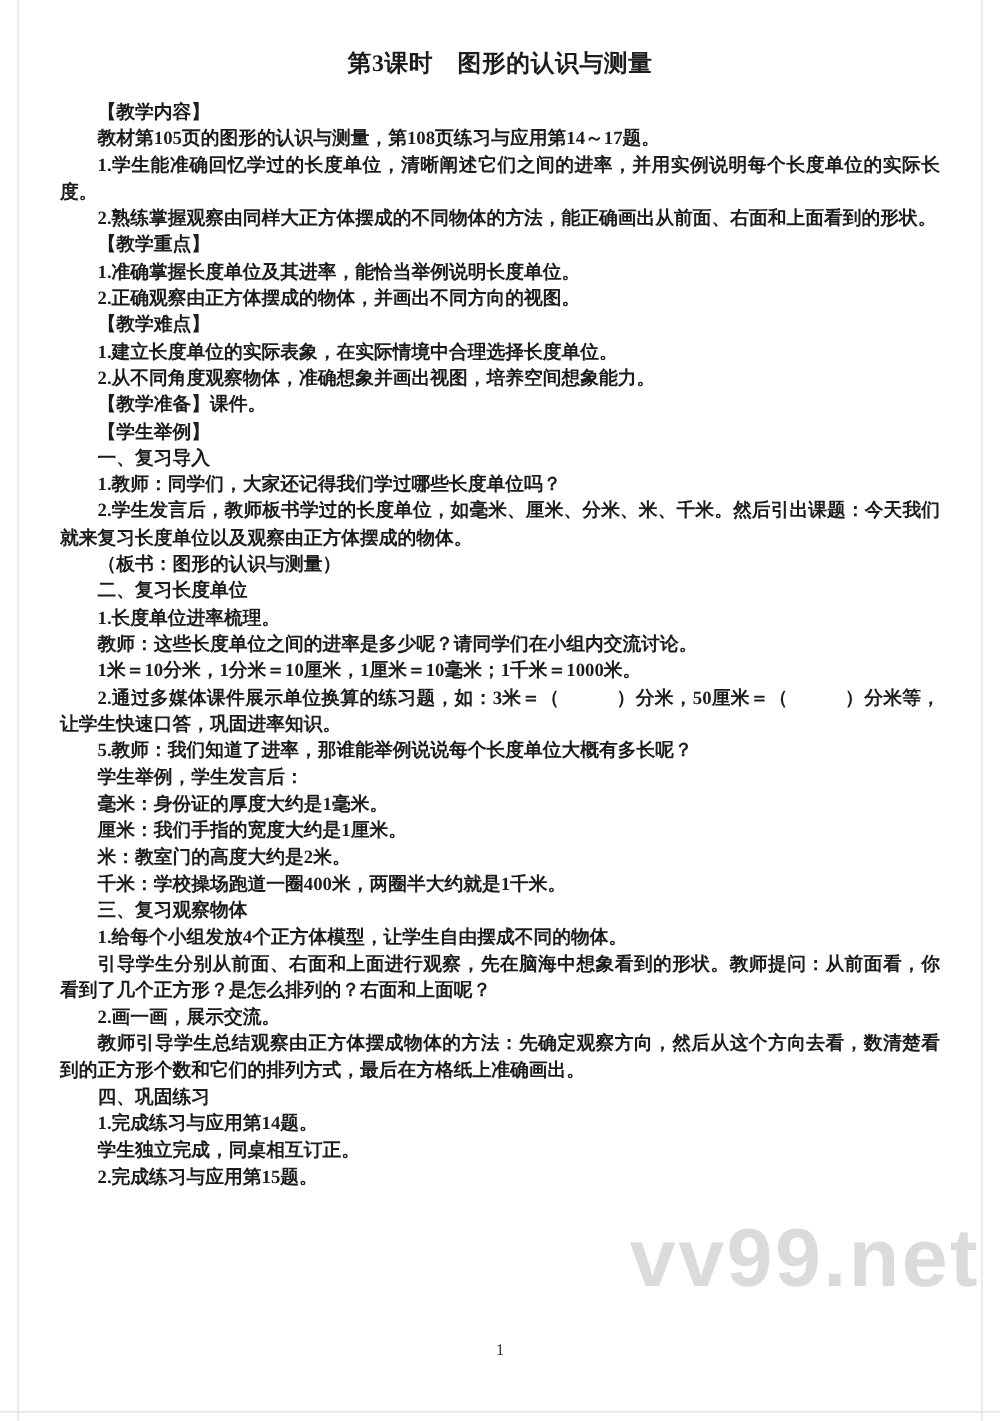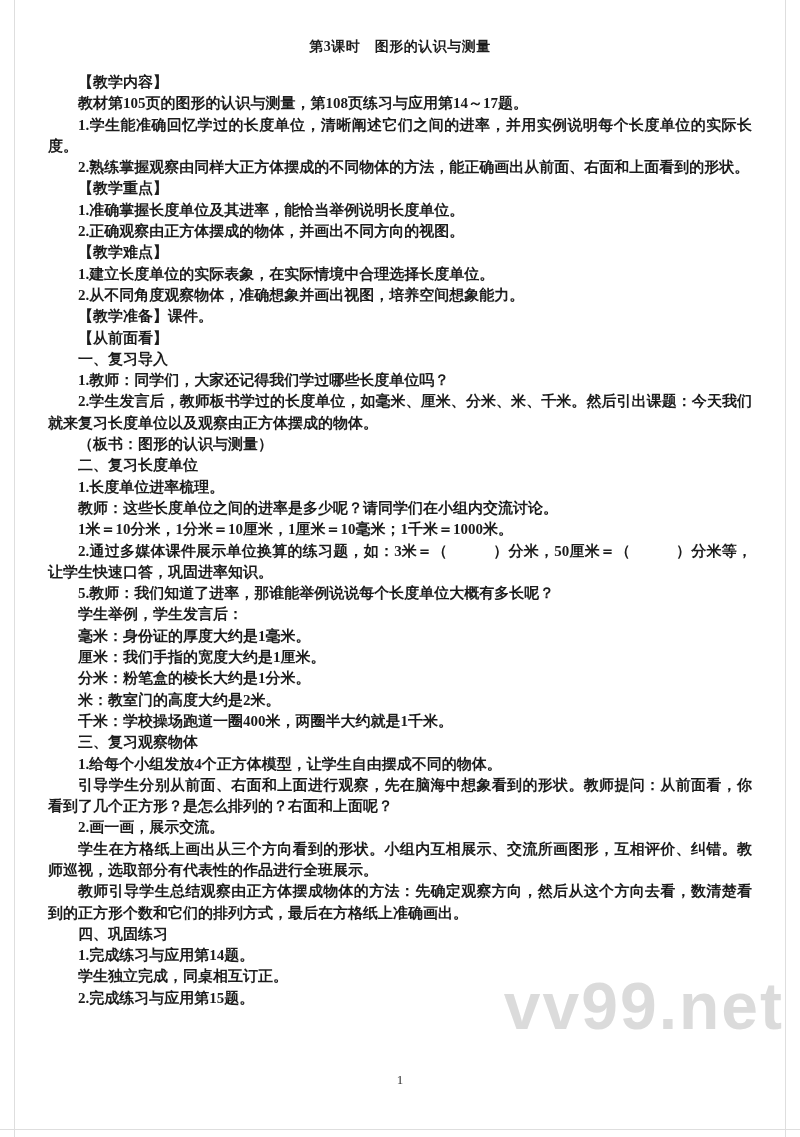--- a/index.html
+++ b/index.html
@@ -27,21 +27,21 @@
     z-index:0;
     user-select:none;
   }
   .content{
     position:absolute;
     left:48px;right:48px;top:38px;
     z-index:1;
   }
   .doc-title{
     text-align:center;
-    font-size:14px;
+    font-size:19px;
     font-weight:700;
     margin:0 0 16px 0;
     letter-spacing:0.5px;
   }
   .para{
     margin:0;
     text-indent:2em;
     font-size:15px;
     line-height:21.3px;
     text-align:justify;
@@ -75,42 +75,40 @@
       <p class="para">教材第105页的图形的认识与测量，第108页练习与应用第14～17题。</p>
       <p class="para">1.学生能准确回忆学过的长度单位，清晰阐述它们之间的进率，并用实例说明每个长度单位的实际长度。</p>
       <p class="para">2.熟练掌握观察由同样大正方体摆成的不同物体的方法，能正确画出从前面、右面和上面看到的形状。</p>
       <p class="para">【教学重点】</p>
       <p class="para">1.准确掌握长度单位及其进率，能恰当举例说明长度单位。</p>
       <p class="para">2.正确观察由正方体摆成的物体，并画出不同方向的视图。</p>
       <p class="para">【教学难点】</p>
       <p class="para">1.建立长度单位的实际表象，在实际情境中合理选择长度单位。</p>
       <p class="para">2.从不同角度观察物体，准确想象并画出视图，培养空间想象能力。</p>
       <p class="para">【教学准备】课件。</p>
-      <p class="para">【从前面看】</p>
+      <p class="para">【学生举例】</p>
       <p class="para">一、复习导入</p>
       <p class="para">1.教师：同学们，大家还记得我们学过哪些长度单位吗？</p>
       <p class="para">2.学生发言后，教师板书学过的长度单位，如毫米、厘米、分米、米、千米。然后引出课题：今天我们就来复习长度单位以及观察由正方体摆成的物体。</p>
       <p class="para">（板书：图形的认识与测量）</p>
       <p class="para">二、复习长度单位</p>
       <p class="para">1.长度单位进率梳理。</p>
       <p class="para">教师：这些长度单位之间的进率是多少呢？请同学们在小组内交流讨论。</p>
       <p class="para">1米＝10分米，1分米＝10厘米，1厘米＝10毫米；1千米＝1000米。</p>
       <p class="para">2.通过多媒体课件展示单位换算的练习题，如：3米＝（　　　）分米，50厘米＝（　　　）分米等，让学生快速口答，巩固进率知识。</p>
       <p class="para">5.教师：我们知道了进率，那谁能举例说说每个长度单位大概有多长呢？</p>
       <p class="para">学生举例，学生发言后：</p>
       <p class="para">毫米：身份证的厚度大约是1毫米。</p>
       <p class="para">厘米：我们手指的宽度大约是1厘米。</p>
-      <p class="para">分米：粉笔盒的棱长大约是1分米。</p>
       <p class="para">米：教室门的高度大约是2米。</p>
       <p class="para">千米：学校操场跑道一圈400米，两圈半大约就是1千米。</p>
       <p class="para">三、复习观察物体</p>
       <p class="para">1.给每个小组发放4个正方体模型，让学生自由摆成不同的物体。</p>
       <p class="para">引导学生分别从前面、右面和上面进行观察，先在脑海中想象看到的形状。教师提问：从前面看，你看到了几个正方形？是怎么排列的？右面和上面呢？</p>
       <p class="para">2.画一画，展示交流。</p>
-      <p class="para">学生在方格纸上画出从三个方向看到的形状。小组内互相展示、交流所画图形，互相评价、纠错。教师巡视，选取部分有代表性的作品进行全班展示。</p>
       <p class="para">教师引导学生总结观察由正方体摆成物体的方法：先确定观察方向，然后从这个方向去看，数清楚看到的正方形个数和它们的排列方式，最后在方格纸上准确画出。</p>
       <p class="para">四、巩固练习</p>
       <p class="para">1.完成练习与应用第14题。</p>
       <p class="para">学生独立完成，同桌相互订正。</p>
       <p class="para">2.完成练习与应用第15题。</p>
     </div>
 
   <div class="page-number">1</div>
 
 </div>

